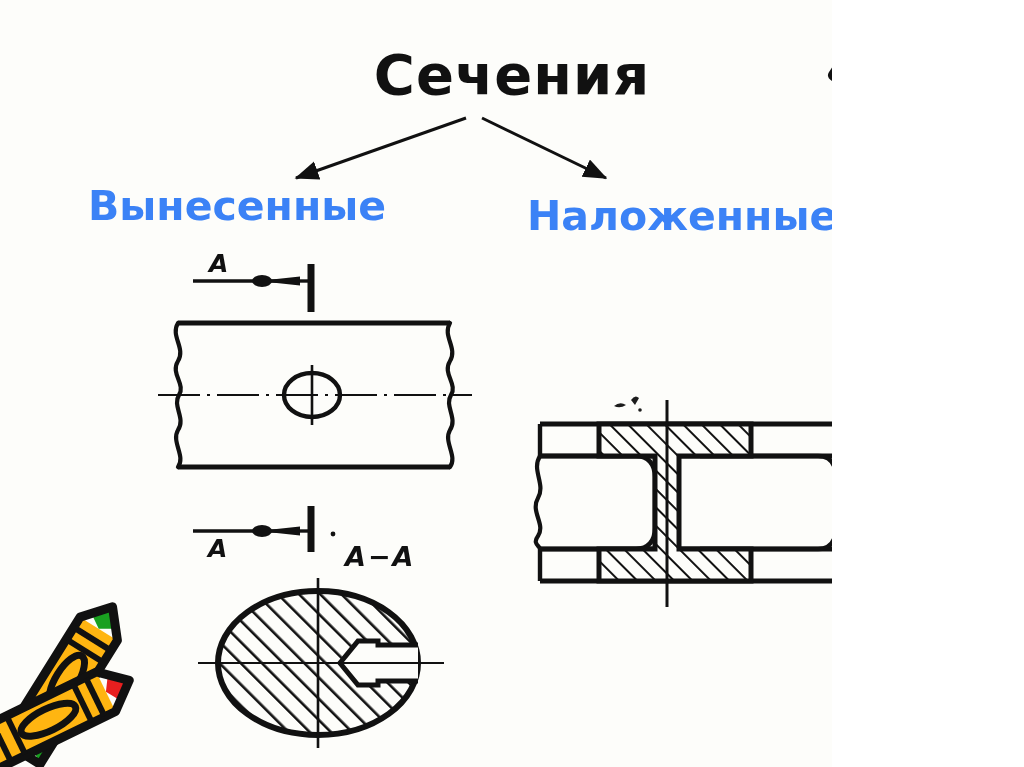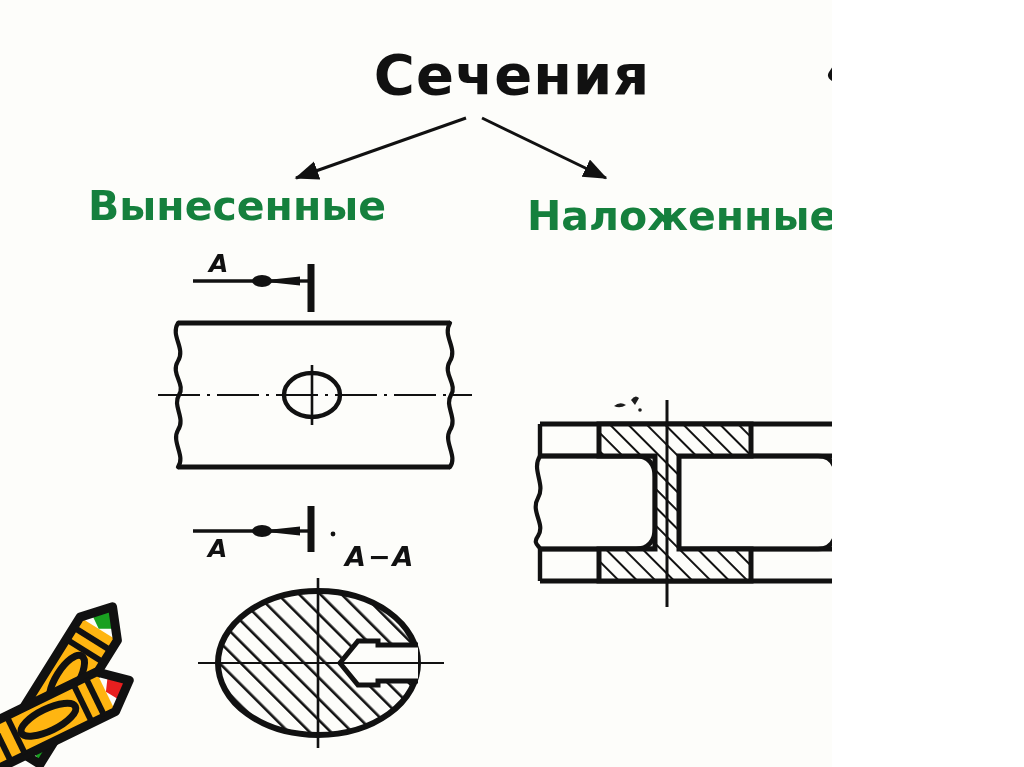--- a/index.html
+++ b/index.html
@@ -30,21 +30,21 @@
     letter-spacing: 1px;
     line-height: 1.05;
     white-space: nowrap;
   }
 
   
   .subtitle {
     font-family: "DejaVu Sans", sans-serif;
     font-size: 41px;
     font-weight: 700;
-    color: #15803d;
+    color: #3b82f6;
     white-space: nowrap;
     line-height: 1;
   }
   #subtitle-left  { left: 88px;  top: 186px; }
   #subtitle-right { left: 527px; top: 186px; margin-top: 10px; }
 
   
   .svg-layer { left: 0; top: 0; width: 1024px; height: 767px; }
 
   

